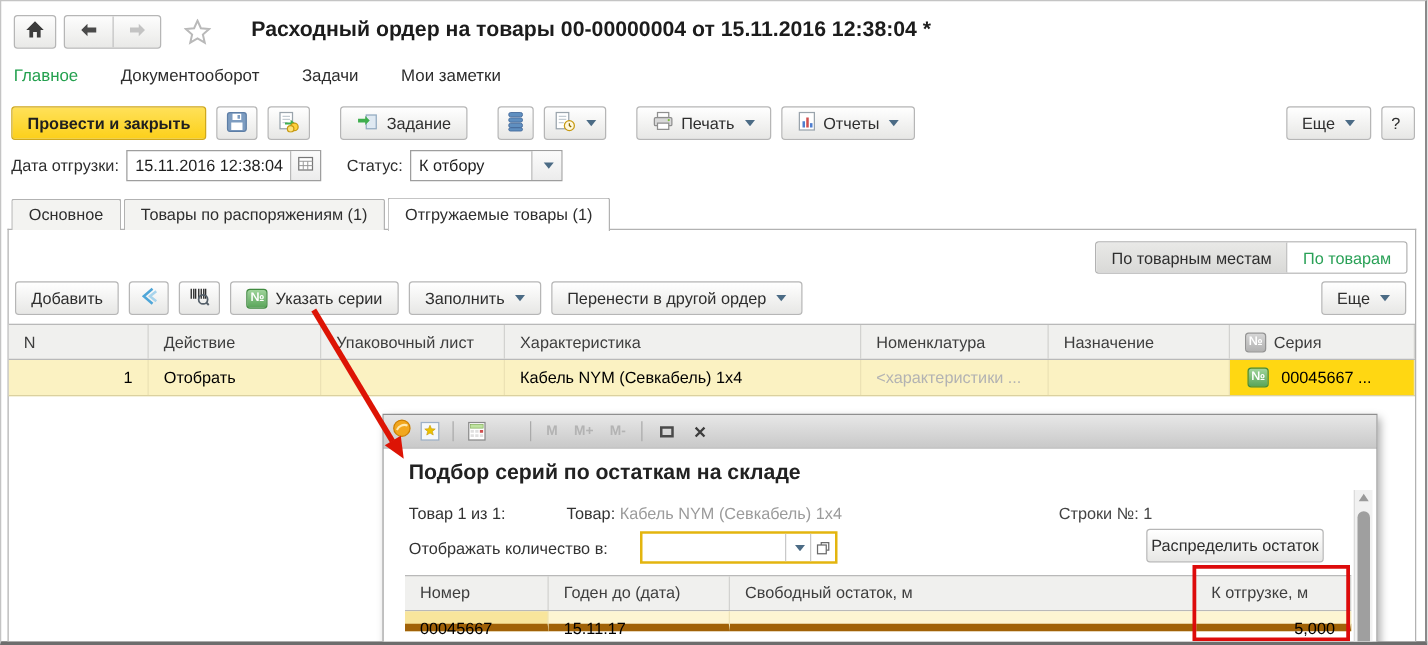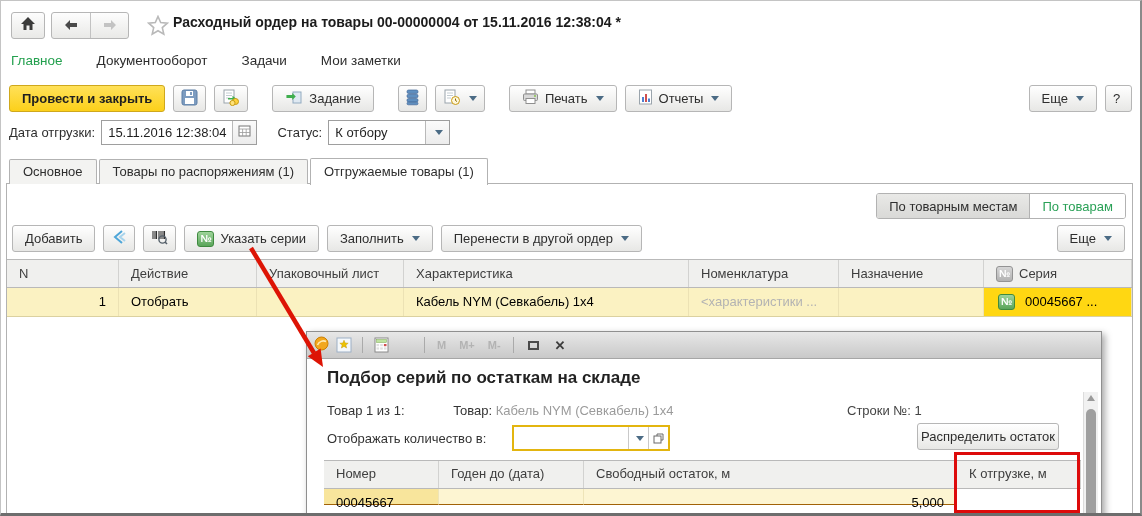--- a/index.html
+++ b/index.html
@@ -9,21 +9,21 @@
     border-top: 1px solid #c4c4c4; border-left: 1px solid #c4c4c4;
     border-right: 2px solid #8a8a8a; border-bottom: 3px solid #6d6d6d;
   }
   
   .hdr-btn { position: absolute; height: 27px; background: linear-gradient(#fdfdfd,#e9e9e7);
     border: 1px solid #b6b6b6; border-radius: 3px; display: flex; align-items: center; justify-content: center; }
   .navgroup { position: absolute; left: 50px; top: 11px; display: flex; height: 27px;
     border: 1px solid #b6b6b6; border-radius: 3px; overflow: hidden; background: linear-gradient(#fdfdfd,#e9e9e7); }
   .navhalf { width: 38px; display: flex; align-items: center; justify-content: center; }
   .navhalf + .navhalf { border-left: 1px solid #c2c2c2; }
-  .page-title { position: absolute; left: 172px; top: 13px; font-size: 14px; font-weight: bold; color: #1c1c1c; white-space: nowrap; }
+  .page-title { position: absolute; left: 200px; top: 13px; font-size: 17px; font-weight: bold; color: #1c1c1c; white-space: nowrap; }
   .menu-row { position: absolute; left: 10px; top: 52px; display: flex; gap: 34px; font-size: 13.5px; color: #2d2d2d; }
   .menu-item { cursor: default; }
   .menu-item.active { color: #23a04e; }
   
   .btn { display: inline-flex; align-items: center; gap: 6px; height: 27px; padding: 0 12px;
     background: linear-gradient(#ffffff,#e7e7e5); border: 1px solid #b6b6b6; border-radius: 3px;
     font-size: 13px; color: #2e2e2e; white-space: nowrap; }
   .btn-icononly { padding: 0 7px; }
   .btn-primary { background: linear-gradient(#ffe159,#fcd01a); border-color: #cfa81c; font-weight: bold; color: #1f1f1f; }
   .caret { width: 0; height: 0; border-left: 4px solid transparent; border-right: 4px solid transparent;
@@ -83,21 +83,21 @@
   .qty-label { position: absolute; left: 20px; top: 72px; font-size: 13px; color: #333; }
   .qty-combo { position: absolute; left: 205px; top: 66px; display: flex; height: 26px; width: 158px;
     border: 2px solid #e3b50f; background: #fff; align-items: stretch; }
   .qty-input { flex: 1; }
   .qty-part { width: 20px; display: flex; align-items: center; justify-content: center; border-left: 1px solid #c9c9c9; }
   .distribute-btn { position: absolute; left: 610px; top: 64px; width: 142px; justify-content: center; }
   .dtable { position: absolute; left: 17px; top: 101px; width: 757px; font-size: 13px; }
   .drow { display: grid; grid-template-columns: 115px 145px 373px 1fr; }
   .dhead { background: #f0f0ee; border-top: 1px solid #b9b9b9; border-bottom: 1px solid #b9b9b9; color: #3e3e3e; }
   .dhead .dcell { height: 27px; line-height: 26px; padding: 0 12px; border-right: 1px solid #d2d2d0; }
-  .ddata .dcell { height: 16px; line-height: 28px; padding: 0 12px; background: #fdf5d2; border-right: 1px solid #eee4b8; border-bottom: 1px solid #a16207; }
+  .ddata .dcell { height: 16px; line-height: 28px; padding: 0 12px; background: #fdf5d2; border-right: 1px solid #eee4b8; border-bottom: 6px solid #a16207; }
   .ddata .dcell.first { background: #f8e59c; }
   .dscroll { position: absolute; right: 3px; top: 33px; bottom: 0; width: 15px; background: #f1f1f1; border-left: 1px solid #dcdcdc; }
   .dscroll-up { position: absolute; top: 3px; left: 3px; width: 0; height: 0;
     border-left: 4.5px solid transparent; border-right: 4.5px solid transparent; border-bottom: 6px solid #9a9a9a; }
   .dscroll-thumb { position: absolute; top: 17px; bottom: 0; left: 2px; width: 10px; background: #9f9f9f; border-radius: 5px; }
   
   .hl-rect { position: absolute; left: 953px; top: 451px; width: 126px; height: 61px; border: 3px solid #dd0b0b; z-index: 9; }
   .arrow-layer { position: absolute; left: 0; top: 0; width: 1142px; height: 516px; z-index: 10; pointer-events: none; }
 </style>
 </head>
@@ -409,20 +409,21 @@
       </button>
       <div class="dtable">
         <div class="drow dhead">
           <div class="dcell">Номер</div>
           <div class="dcell">Годен до (дата)</div>
           <div class="dcell">Свободный остаток, м</div>
           <div class="dcell">К отгрузке, м</div>
         </div>
         <div class="drow ddata">
           <div class="dcell first">00045667</div>
+          <div class="dcell">15.11.17</div>
           <div class="dcell"></div>
           <div class="dcell cell-right">5,000</div>
         </div>
       </div>
       <div class="dscroll">
         <div class="dscroll-up"></div>
         <div class="dscroll-thumb"></div>
       </div>
     </div>
   </div>

